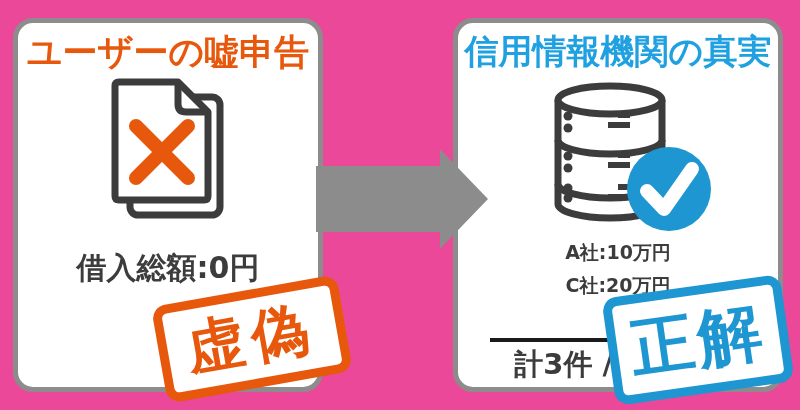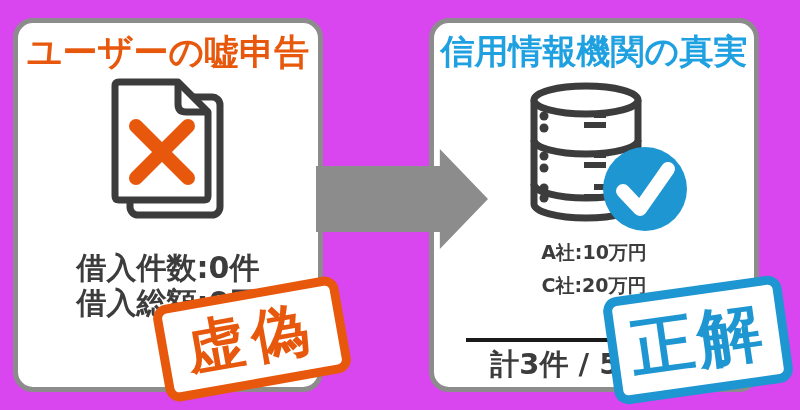--- a/index.html
+++ b/index.html
@@ -1,26 +1,26 @@
 <!DOCTYPE html>
 <html><head>
 <meta charset="utf-8">
 <style>
   html,body{margin:0;padding:0;background:#fff;}
   .canvas{
-    position:relative;width:800px;height:410px;background:#d946ef;
+    position:relative;width:800px;height:410px;background:#ec4899;
     font-family:"DejaVu Sans","Liberation Sans",sans-serif;
     overflow:hidden;
   }
   .panel{
     position:absolute;top:18px;height:374px;background:#fff;
     border:5px solid #8c8c8c;border-radius:20px;box-sizing:border-box;z-index:1;
   }
   .panel-left{left:13px;width:310px;}
-  .panel-right{left:429px;width:330px;}
+  .panel-right{left:453px;width:330px;}
   .panel-title{
     position:absolute;top:6px;left:0;right:0;text-align:center;
     font-weight:bold;white-space:nowrap;
   }
   .title-orange{color:#e8580c;font-size:35px;}
   .title-blue{color:#1fa0e0;font-size:34px;}
   .icon-doc{position:absolute;left:87px;top:51px;}
   .icon-db{position:absolute;left:92px;top:57px;}
   .body-lines{
     position:absolute;left:0;right:0;text-align:center;
@@ -69,21 +69,20 @@
 
       <path d="M10,12 Q10,8 14,8 L73,8 L103,38 L103,122 Q103,126 99,126 L14,126 Q10,126 10,122 Z" fill="#ffffff" stroke="#3c3c3c" stroke-width="7" stroke-linejoin="round"></path>
 
       <path d="M73,8 L73,30 Q73,38 81,38 L103,38" fill="none" stroke="#3c3c3c" stroke-width="7" stroke-linejoin="round"></path>
 
       <line x1="31" y1="52" x2="83" y2="104" stroke="#e8580c" stroke-width="14" stroke-linecap="round"></line>
       <line x1="83" y1="52" x2="31" y2="104" stroke="#e8580c" stroke-width="14" stroke-linecap="round"></line>
     </svg>
 
     <div class="body-lines lines-left">
-      <div>借入件数:0件</div>
       <div>借入総額:0円</div>
     </div>
   </div>
 
   <div class="arrow"></div>
   <div class="arrow-label" style="position:absolute;left:316px;top:166px;width:124px;height:66px;">照合</div>
 
   <div class="panel panel-right">
     <div class="panel-title title-blue">信用情報機関の真実</div>
 

